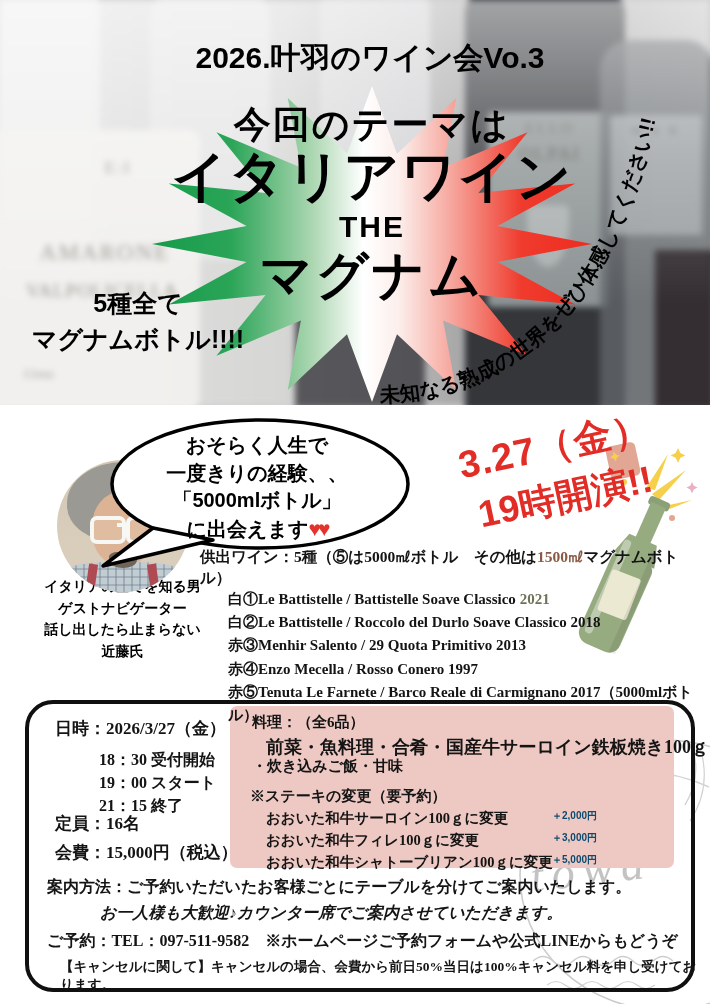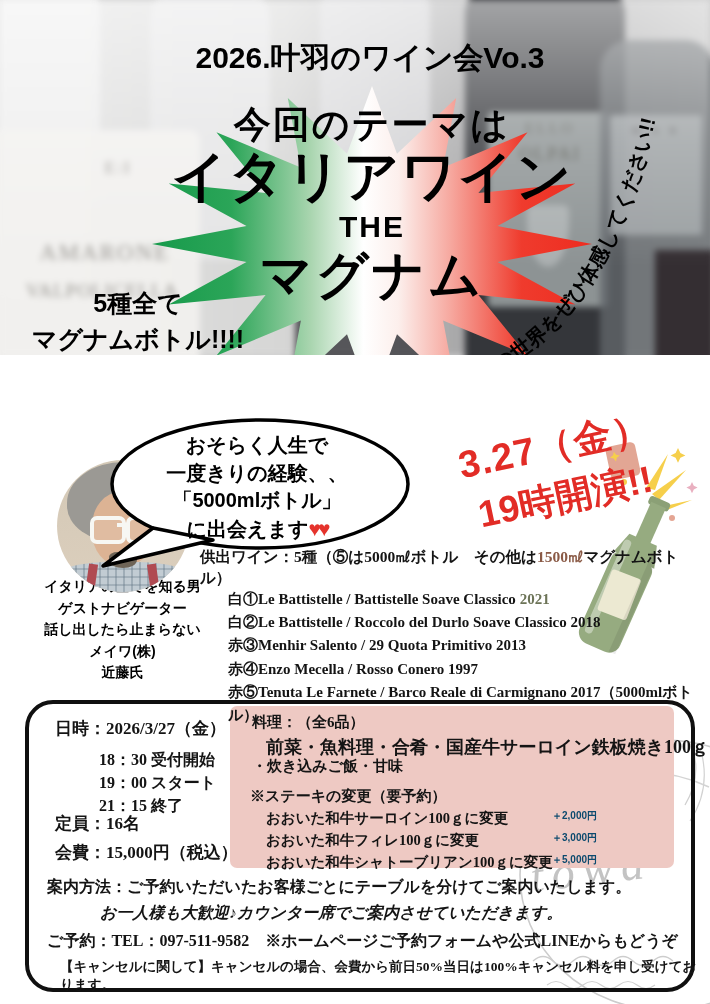--- a/index.html
+++ b/index.html
@@ -1,20 +1,20 @@
 <!DOCTYPE html>
 <html><head>
 <meta charset="utf-8">
 <style>
   html,body{margin:0;padding:0;background:#ffffff;}
   #poster{position:relative;width:710px;height:1004px;margin:0 auto;background:#ffffff;overflow:hidden;
           font-family:"Liberation Sans",sans-serif;}
   .abs{position:absolute;}
   
-  #photo{position:absolute;left:0;top:0;width:710px;height:355px;background:#cfcfcf;overflow:hidden;}
+  #photo{position:absolute;left:0;top:0;width:710px;height:405px;background:#cfcfcf;overflow:hidden;}
   #photo-blur{position:absolute;inset:0;filter:blur(3px);}
   .ph-label{font-family:"Liberation Serif",serif;color:rgba(120,118,112,.75);}
   
   .star-txt{position:absolute;left:150px;width:444px;text-align:center;font-weight:900;color:#000;
             font-family:"Liberation Sans",sans-serif;line-height:1.05;}
   
   .gothic{font-family:"Liberation Sans",sans-serif;font-weight:900;color:#000;}
   .mincho{font-family:"Liberation Serif",serif;font-weight:700;color:#141414;}
   .red{color:#e22c26;}
   
@@ -161,21 +161,20 @@
     <div>白②Le Battistelle / Roccolo del Durlo Soave Classico 2018</div>
     <div>赤③Menhir Salento / 29 Quota Primitivo 2013</div>
     <div>赤④Enzo Mecella / Rosso Conero 1997</div>
     <div>赤⑤Tenuta Le Farnete / Barco Reale di Carmignano 2017（5000mlボトル）</div>
   </div>
 
   <div class="abs gothic" style="left:30px;top:576px;width:185px;text-align:center;font-size:14px;line-height:21.5px;font-weight:800;">
     <div>イタリアの全てを知る男</div>
     <div>ゲストナビゲーター</div>
     <div>話し出したら止まらない</div>
-    <div>メイワ(株)</div>
     <div>近藤氏</div>
   </div>
 
   <svg class="abs" style="left:505px;top:725px;z-index:2;pointer-events:none;" width="205" height="279" viewBox="0 0 205 279">
     <ellipse cx="160" cy="150" rx="145" ry="135" fill="none" stroke="#cccccc" stroke-width="1.6"></ellipse>
     <path d="M 20 92 Q 120 22 204 62" fill="none" stroke="#d4d4d4" stroke-width="1.4"></path>
     <path d="M 186 18 q 12 32 -6 62" fill="none" stroke="#cfcfcf" stroke-width="1.3"></path>
     <path d="M 197 30 q 8 36 -12 66" fill="none" stroke="#d2d2d2" stroke-width="1.2"></path>
     <text x="26" y="158" transform="rotate(-7 100 150)" style="font-family:'Liberation Serif',serif;font-style:italic;font-size:46px;fill:#c3c3c3;letter-spacing:8px;">towa</text>
     <path d="M 28 236 q 10 -9 20 0 t 20 0 t 20 0 t 20 0 t 20 0 t 20 0 t 20 0" fill="none" stroke="#cdcdcd" stroke-width="1.3"></path>

